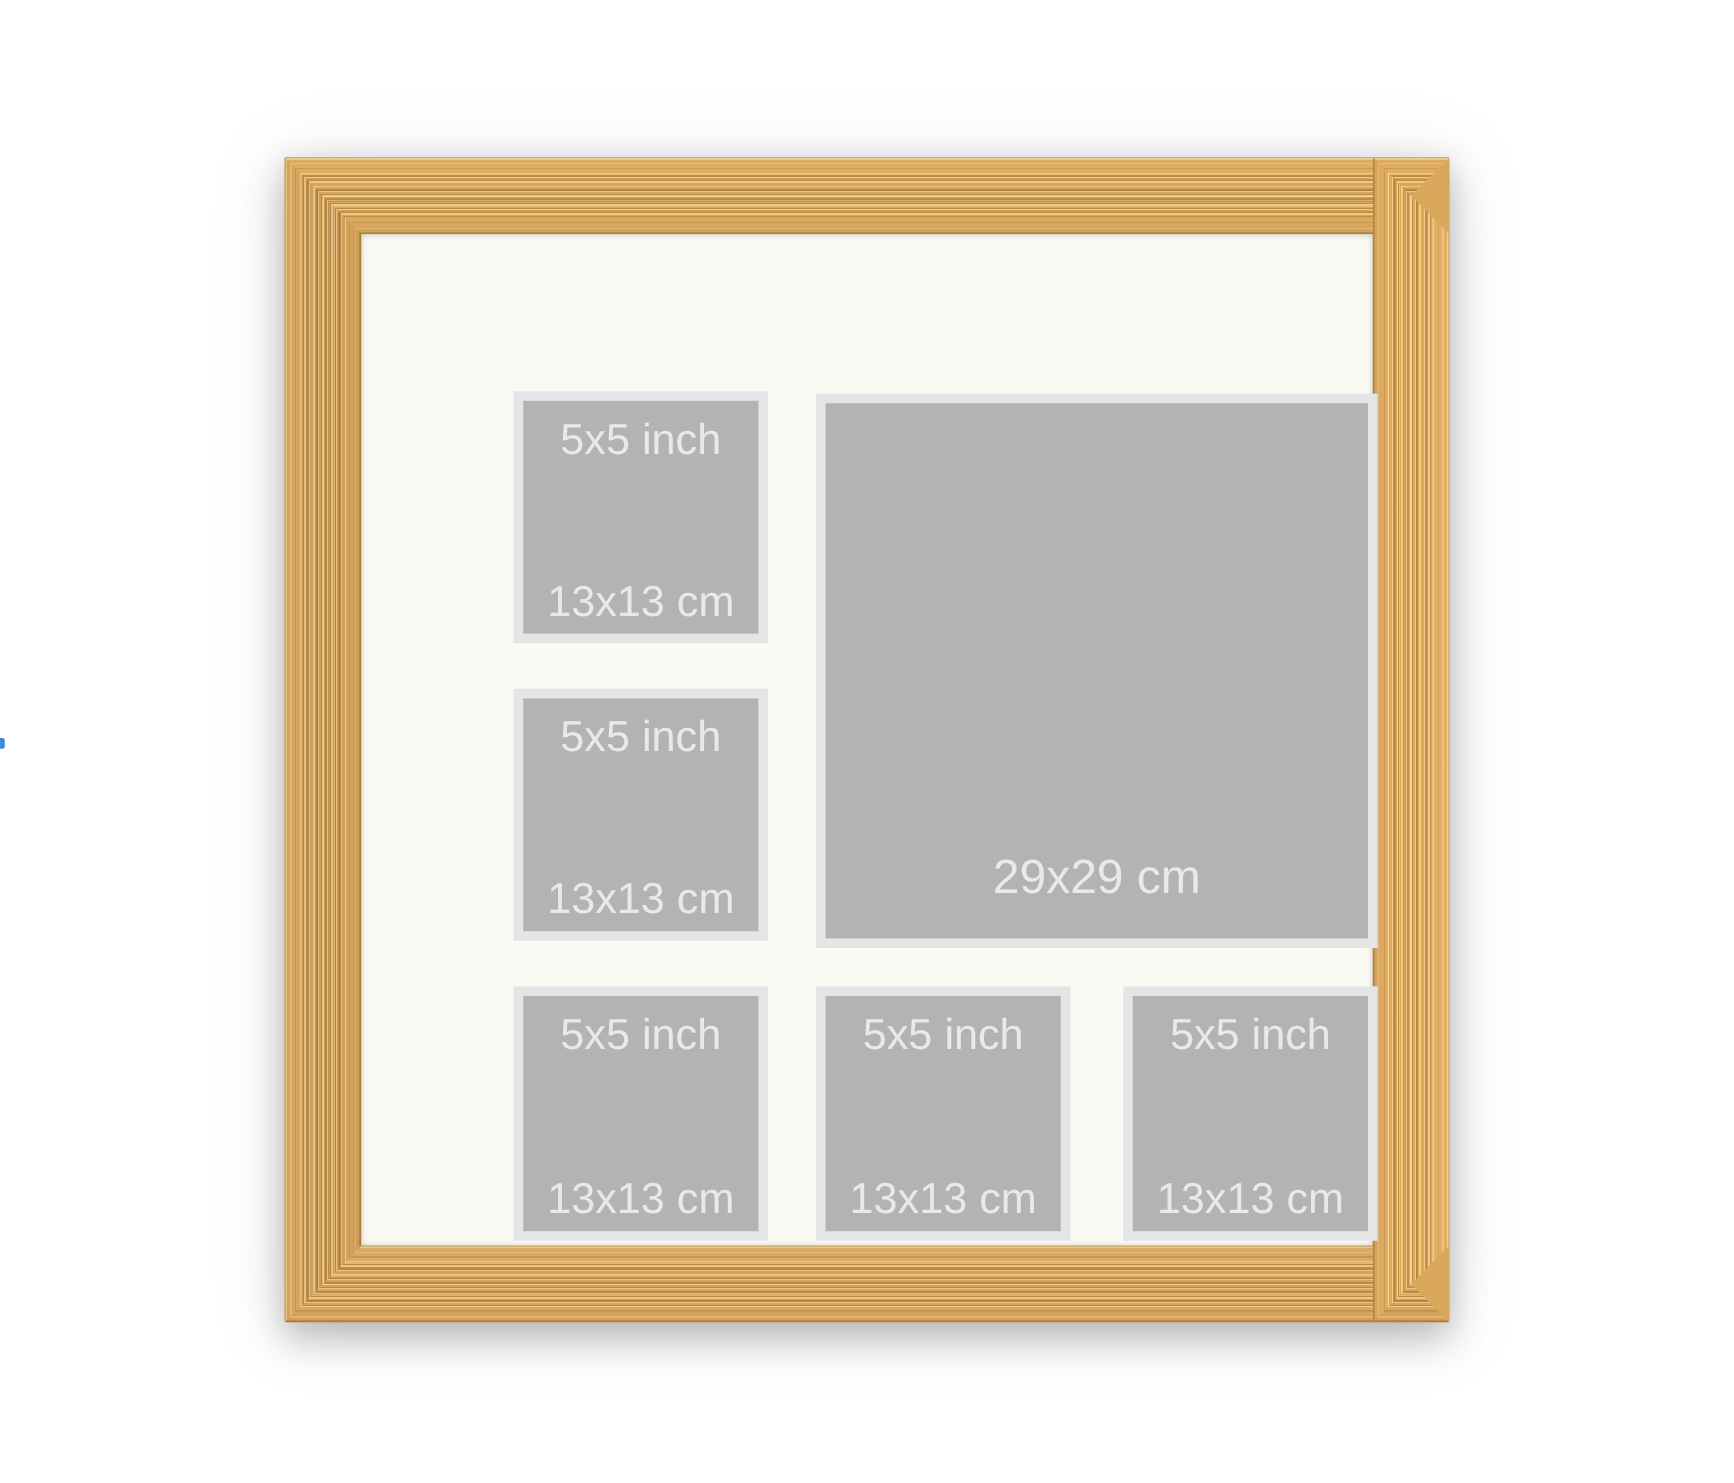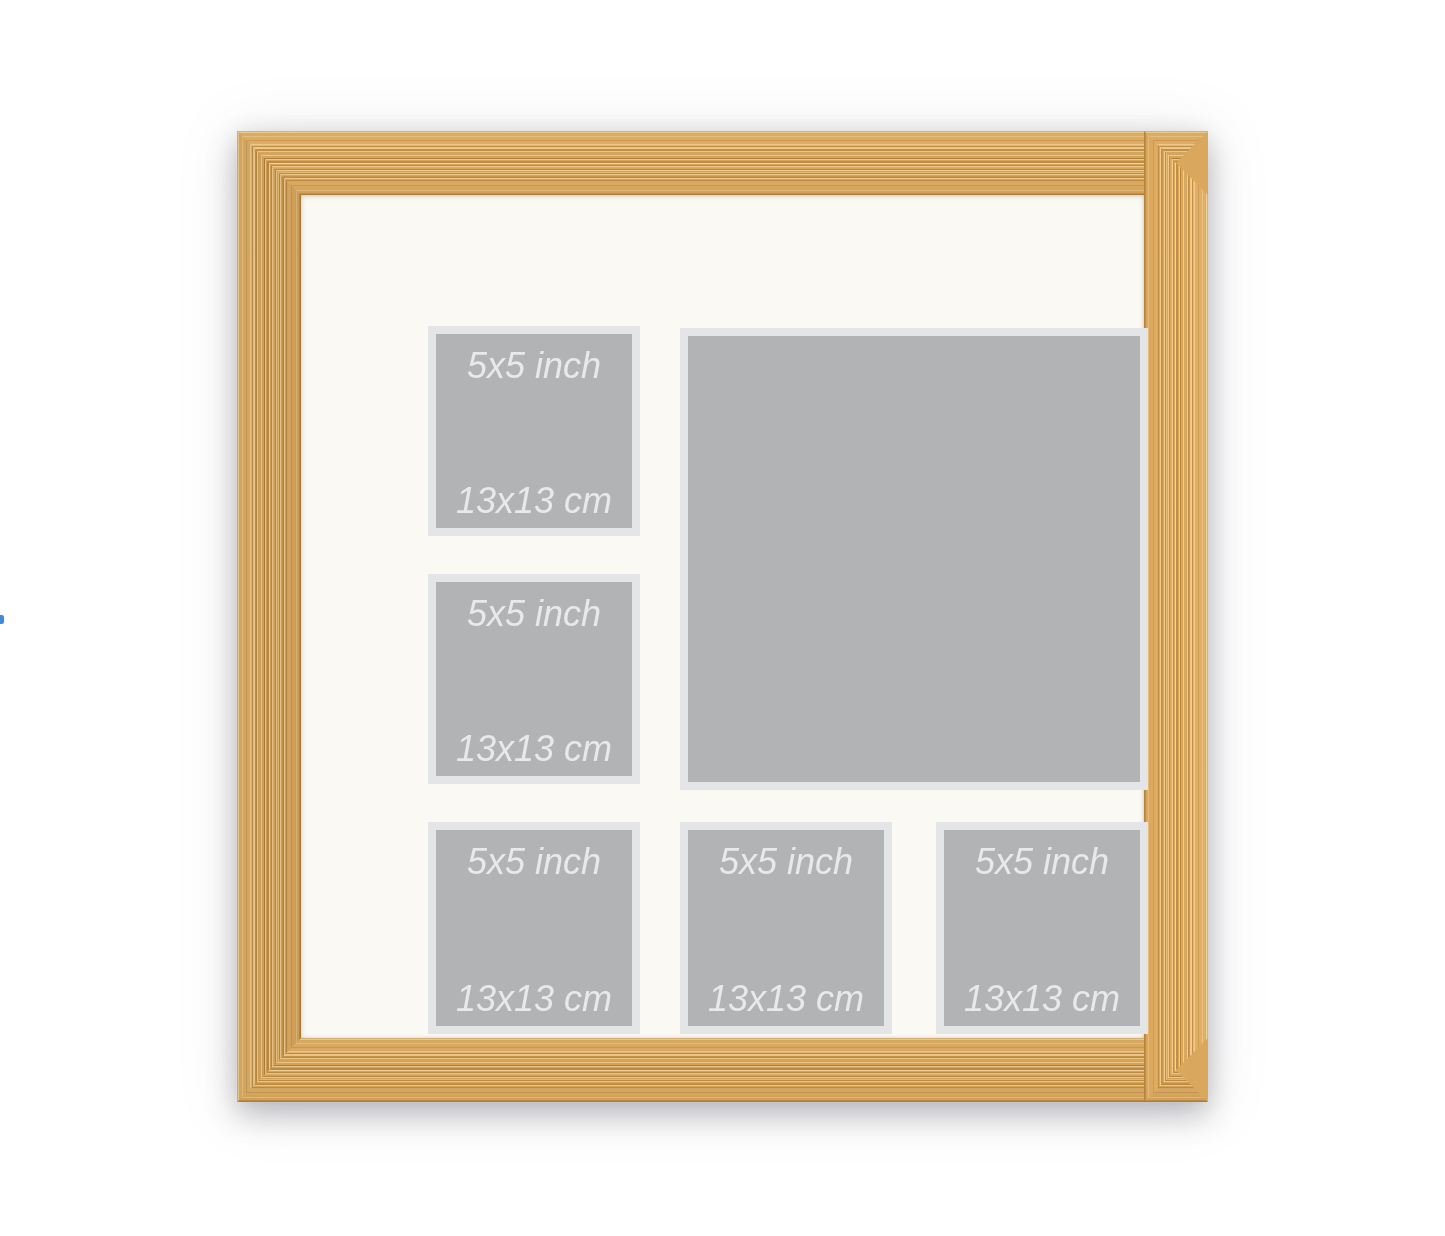--- a/index.html
+++ b/index.html
@@ -100,21 +100,20 @@
   .rail.right { right: 0; clip-path: polygon(100% 0, 100% 100%, 0 calc(100% - 64px), 0 64px); transform: scaleX(-1); filter: brightness(1.02); }
 
   
   .mat {
     position: absolute;
     left: 64px; top: 64px; right: 64px; bottom: 64px;
     background: var(--mat);
     box-shadow:
       inset 0 1px 5px rgba(105, 85, 45, 0.28),
       inset 0 0 2px rgba(0, 0, 0, 0.12);
-    font-style: italic;
   }
 
   
   .aperture {
     position: absolute;
     background: var(--aperture-bevel);
     padding: 8px;
   }
   .photo {
     position: relative;
@@ -179,20 +178,21 @@
 
       <div class="aperture small ap-2">
         <div class="photo">
           <div class="size-label inch">5x5 inch</div>
           <div class="size-label cm">13x13 cm</div>
         </div>
       </div>
 
       <div class="aperture large ap-large">
         <div class="photo">
+          <div class="size-label cm">29x29 cm</div>
         </div>
       </div>
 
       <div class="aperture small ap-4">
         <div class="photo">
           <div class="size-label inch">5x5 inch</div>
           <div class="size-label cm">13x13 cm</div>
         </div>
       </div>
 

